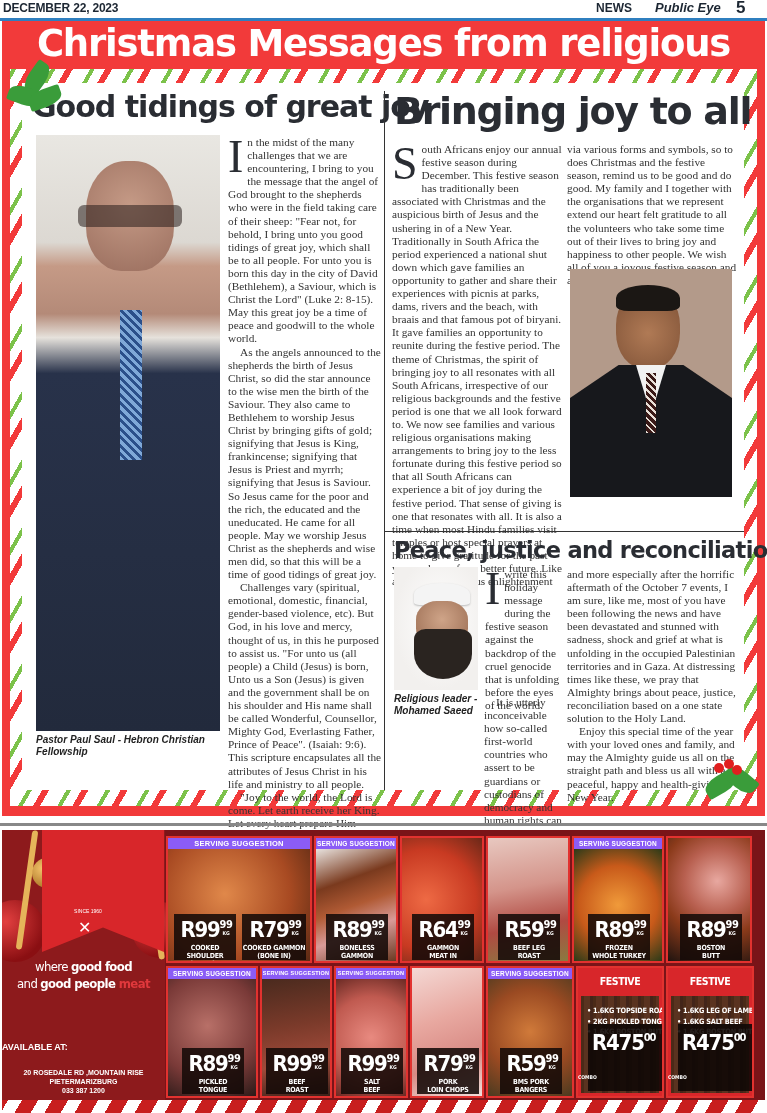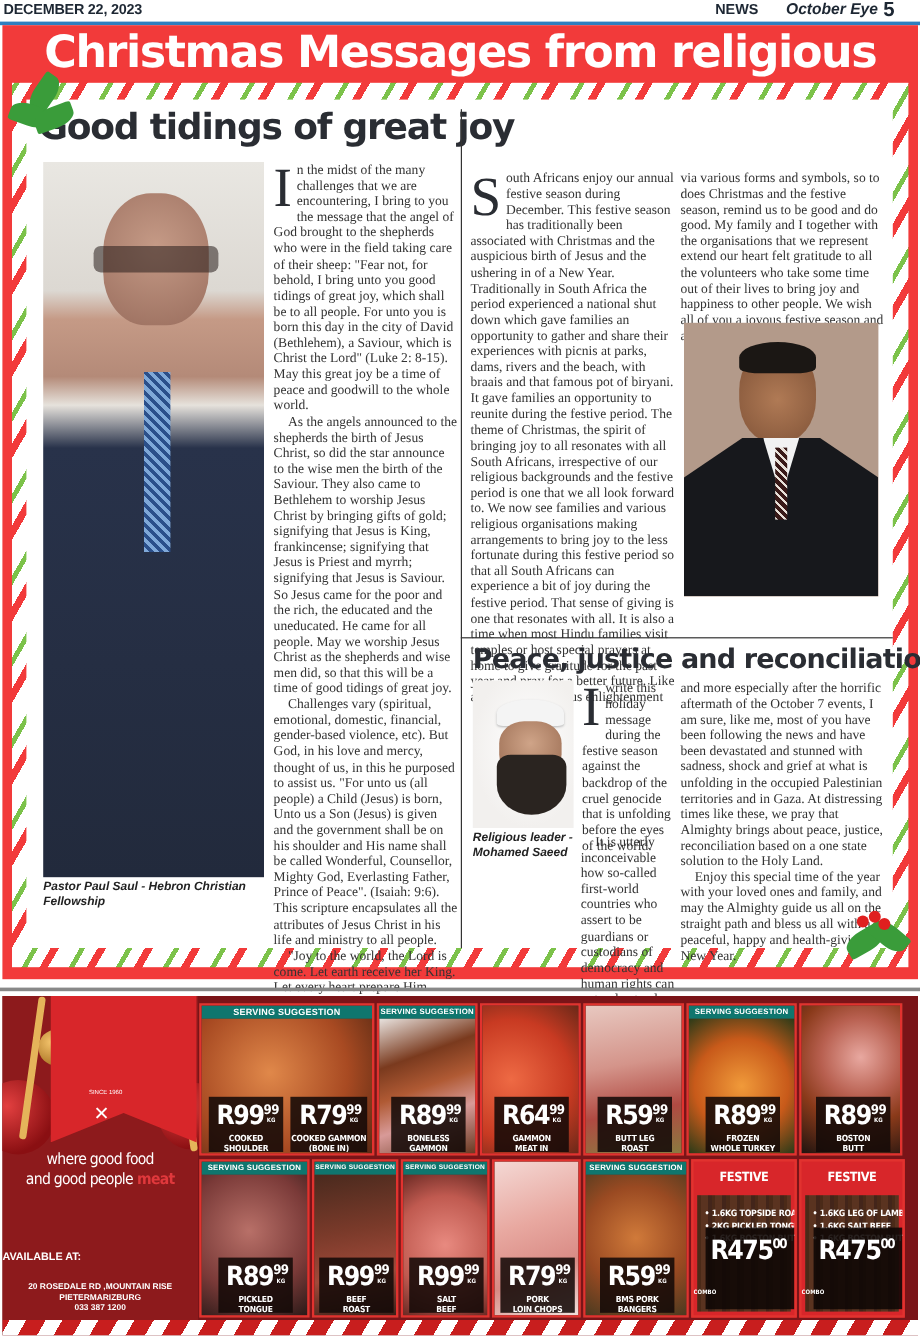--- a/index.html
+++ b/index.html
@@ -48,29 +48,29 @@
   .bluff-banner { position: absolute; left: 40px; top: 0; width: 122px; height: 122px; background: #d8262a; clip-path: polygon(0 0, 100% 0, 100% 100%, 50% 80%, 0 100%); }
   .bluff-logo { position: absolute; left: 49px; top: 20px; width: 76px; height: 50px; background: #1e1e1e; border: 2px solid #c9a45a; border-radius: 8px; text-align: center; }
   .bluff-logo .b1 { font: bold 22px "Liberation Serif", serif; color: #fff; line-height: 26px; margin-top: 4px; letter-spacing: -0.5px; }
   .bluff-logo .b2 { display: inline-block; font: bold 7px "Liberation Serif", serif; color: #fff; background: #b3211f; border: 1px solid #c9a45a; padding: 1px 3px; }
   .since { position: absolute; left: 50px; top: 78px; width: 72px; text-align: center; font: 5px "Liberation Sans", sans-serif; color: #fff; }
   .cleaver { position: absolute; left: 76px; top: 88px; font-size: 16px; color: #fff; }
   .ornament { position: absolute; border-radius: 50%; background: radial-gradient(circle at 35% 35%, #e34040, #8a0f12 70%); }
   .ornament.gold { background: radial-gradient(circle at 35% 35%, #f3c36b, #b07a2a 70%); }
   .ribbon { position: absolute; width: 6px; background: #e5b45a; border-radius: 3px; }
   .tagline { position: absolute; left: 0; top: 128px; width: 163px; text-align: center; font: 13px/17px "DejaVu Sans Condensed", "DejaVu Sans", sans-serif; color: #fff; letter-spacing: -0.6px; }
-  .tagline b { font-weight: normal; }
+  .tagline b { font-weight: bold; }
   .tagline .meat { color: #e0383c; font-weight: bold; }
   .offers { position: absolute; left: 0; top: 168px; width: 163px; height: 28px; background: #d3a03f; text-align: center; color: #fff; font: bold 10px/12px "Liberation Sans", sans-serif; padding-top: 2px; }
   .offers .o2 { font-size: 11px; }
   .available { position: absolute; left: 0; top: 212px; width: 192px; text-align: left; color: #fff; font: bold 9px "Liberation Sans", sans-serif; }
   .address { position: absolute; left: 0; top: 238px; width: 163px; text-align: center; color: #fff; font: bold 7px/9px "Liberation Sans", sans-serif; }
 
   .tile { position: absolute; border: 2px solid #e2322f; background: #5a2a1e; overflow: hidden; }
-  .tile .ss { position: absolute; left: 0; top: 0; width: 100%; height: 11px; background: #0f766e; color: #fff; text-align: center; font: bold 7.5px/11px "Liberation Sans", sans-serif; letter-spacing: 0.2px; }
+  .tile .ss { position: absolute; left: 0; top: 0; width: 100%; height: 11px; background: #8b5cf6; color: #fff; text-align: center; font: bold 7.5px/11px "Liberation Sans", sans-serif; letter-spacing: 0.2px; }
   .tile .pic { position: absolute; left: 0; top: 11px; right: 0; bottom: 0; }
   .price-box { position: absolute; background: rgba(20,10,8,0.88); text-align: center; color: #fff; }
   .price { font: bold 22px/22px "DejaVu Sans Condensed", "DejaVu Sans", sans-serif; letter-spacing: -1.2px; white-space: nowrap; }
   .price sup { font-size: 11px; vertical-align: 9px; letter-spacing: -0.5px; }
   .price .kg { display: inline-block; font-size: 5px; vertical-align: 2px; margin-left: -10px; letter-spacing: 0; }
   .pname { font: bold 7px/8px "DejaVu Sans Condensed", "DejaVu Sans", sans-serif; color: #fff; letter-spacing: -0.2px; }
   .hamper { position: absolute; border: 2px solid #e2322f; background: #d8262a; overflow: hidden; }
   .hamper .ht { text-align: center; color: #fff; font: bold 10.5px/26px "DejaVu Sans Condensed", "DejaVu Sans", sans-serif; letter-spacing: -0.4px; }
   .hamper .wood { position: absolute; left: 3px; top: 28px; right: 3px; bottom: 3px; background: repeating-linear-gradient(90deg, #4b2a18 0 3px, #5a3320 3px 9px, #43251a 9px 12px); }
   .hamper ul { list-style: none; margin: 10px 0 0 6px; }
@@ -78,21 +78,21 @@
   .hamper .hprice { position: absolute; left: 10px; bottom: 5px; background: rgba(15,8,6,0.9); color: #fff; padding: 0 4px; font: bold 22px/28px "DejaVu Sans Condensed", "DejaVu Sans", sans-serif; letter-spacing: -1.2px; }
   .hamper .hprice sup { font-size: 11px; vertical-align: 9px; }
   .hamper .combo { font-size: 5px; display: inline-block; margin-left: -14px; vertical-align: -1px; letter-spacing: 0; }
 </style>
 </head>
 <body>
 
 <div class="masthead">
   <span class="date">DECEMBER 22, 2023</span>
   <span class="section">NEWS</span>
-  <span class="paper">October Eye</span>
+  <span class="paper">Public Eye</span>
   <span class="pageno">5</span>
 </div>
 <div class="masthead-rule"></div>
 
 <div class="frame">
   <div class="main-title">Christmas Messages from religious leaders</div>
   <div class="stripes"></div>
   <div class="inner">
 
     <div class="art" style="left:10px; top:6px; width:356px;">
@@ -108,20 +108,23 @@
     <div class="body-text" style="position:absolute; left:206px; top:53px; width:154px;">
       <p class="first"><span class="dropcap">I</span><span>n the midst of the many challenges that we are encountering, I bring to you the message that the angel of God brought to the shepherds who were in the field taking care of their sheep: "Fear not, for behold, I bring unto you good tidings of great joy, which shall be to all people. For unto you is born this day in the city of David (Bethlehem), a Saviour, which is Christ the Lord" (Luke 2: 8-15). May this great joy be a time of peace and goodwill to the whole world.</span></p>
       <p>As the angels announced to the shepherds the birth of Jesus Christ, so did the star announce to the wise men the birth of the Saviour. They also came to Bethlehem to worship Jesus Christ by bringing gifts of gold; signifying that Jesus is King, frankincense; signifying that Jesus is Priest and myrrh; signifying that Jesus is Saviour. So Jesus came for the poor and the rich, the educated and the uneducated. He came for all people. May we worship Jesus Christ as the shepherds and wise men did, so that this will be a time of good tidings of great joy.</p>
       <p>Challenges vary (spiritual, emotional, domestic, financial, gender-based violence, etc). But God, in his love and mercy, thought of us, in this he purposed to assist us. "For unto us (all people) a Child (Jesus) is born, Unto us a Son (Jesus) is given and the government shall be on his shoulder and His name shall be called Wonderful, Counsellor, Mighty God, Everlasting Father, Prince of Peace". (Isaiah: 9:6). This scripture encapsulates all the attributes of Jesus Christ in his life and ministry to all people.</p>
       <p>"Joy to the world, the Lord is come. Let earth receive her King. Let every heart prepare Him room".</p>
       <p>May you enjoy a Blessed Christmas as we celebrate a person and not an event. Jesus is the reason for the season.</p>
     </div>
 
     <div class="vrule" style="left:362px; top:8px; height:699px;"></div>
 
+    <div class="art" style="left:372px; top:6px; width:345px;">
+      <h2 style="font-size:38px; line-height:44px; letter-spacing:-1.3px;">Bringing joy to all</h2>
+    </div>
     <div class="body-text" style="position:absolute; left:370px; top:60px; width:170px;">
       <p class="first"><span class="dropcap">S</span><span>outh Africans enjoy our annual festive season during December. This festive season has traditionally been associated with Christmas and the auspicious birth of Jesus and the ushering in of a New Year. Traditionally in South Africa the period experienced a national shut down which gave families an opportunity to gather and share their experiences with picnis at parks, dams, rivers and the beach, with braais and that famous pot of biryani. It gave families an opportunity to reunite during the festive period. The theme of Christmas, the spirit of bringing joy to all resonates with all South Africans, irrespective of our religious backgrounds and the festive period is one that we all look forward to. We now see families and various religious organisations making arrangements to bring joy to the less fortunate during this festive period so that all South Africans can experience a bit of joy during the festive period. That sense of giving is one that resonates with all. It is also a time when most Hindu families visit temples or host special prayers at home to give gratitude for the past year and pray for a better future. Like all religions teach us enlightenment</span></p>
     </div>
     <div class="body-text" style="position:absolute; left:545px; top:60px; width:172px;">
       <p class="first">via various forms and symbols, so to does Christmas and the festive season, remind us to be good and do good. My family and I together with the organisations that we represent extend our heart felt gratitude to all the volunteers who take some time out of their lives to bring joy and happiness to other people. We wish all of you a joyous festive season and a prosperous New Year!</p>
     </div>
     <div class="photo" style="left:548px; top:186px; width:162px; height:228px; background: #b39a8a;">
       <div style="position:absolute; left:46px; top:20px; width:64px; height:80px; border-radius:45%; background: radial-gradient(circle at 50% 55%, #b07a55, #7a4e34);"></div>
       <div style="position:absolute; left:46px; top:16px; width:64px; height:26px; border-radius:50% 50% 20% 20%; background:#1b1714;"></div>
       <div style="position:absolute; left:0; top:96px; width:162px; height:132px; background:#17181c; clip-path: polygon(30% 0, 70% 0, 100% 25%, 100% 100%, 0 100%, 0 25%);"></div>
@@ -218,21 +221,21 @@
     <div class="price-box" style="left:10px; top:76px; width:62px; height:46px;">
       <div class="price"><span>R</span><span>64</span><sup>99</sup><span class="kg">KG</span></div>
       <div class="pname">GAMMON</div>
         <div class="pname">MEAT IN</div>
     </div>
   </div>
   <div class="tile" style="left:484px; top:6px; width:84px; height:127px;">
     <div class="pic" style="top:0; background: linear-gradient(170deg, #e8c8c0 0%, #d4948a 40%, #b04a42 70%, #8a7a40 100%);"></div>
     <div class="price-box" style="left:10px; top:76px; width:62px; height:46px;">
       <div class="price"><span>R</span><span>59</span><sup>99</sup><span class="kg">KG</span></div>
-      <div class="pname">BUTT LEG</div>
+      <div class="pname">BEEF LEG</div>
         <div class="pname">ROAST</div>
     </div>
   </div>
   <div class="tile" style="left:570px; top:6px; width:92px; height:127px;">
     <div class="ss" style="font-size:6.5px;">SERVING SUGGESTION</div>
     <div class="pic" style="background: radial-gradient(circle at 50% 50%, #f09a3a, #c85a1a 55%, #2a3a18);"></div>
     <div class="price-box" style="left:14px; top:76px; width:62px; height:46px;">
       <div class="price"><span>R</span><span>89</span><sup>99</sup><span class="kg">KG</span></div>
       <div class="pname">FROZEN</div>
         <div class="pname">WHOLE TURKEY</div>

